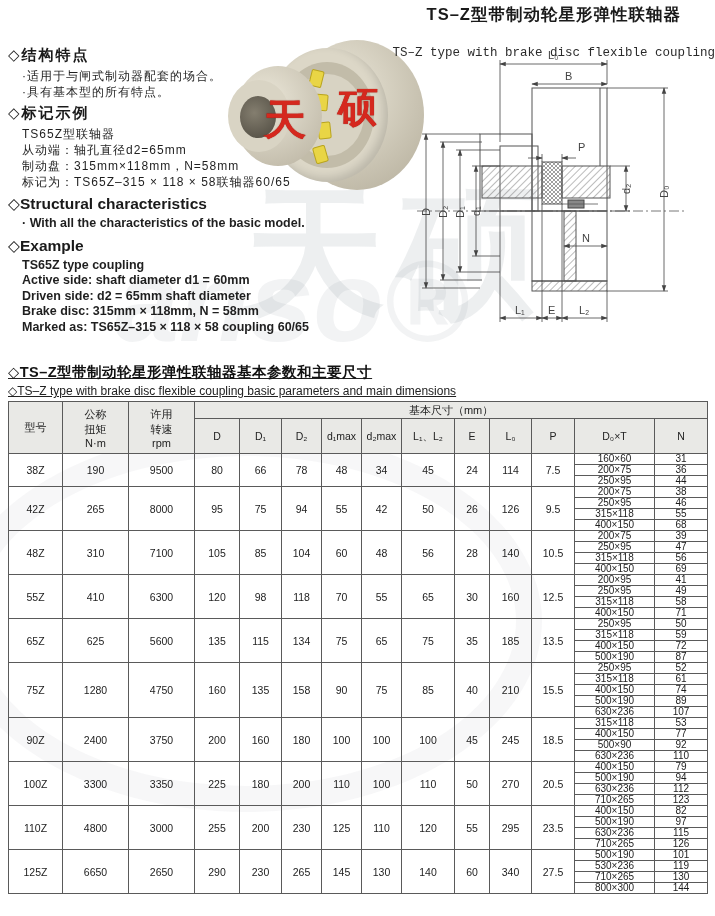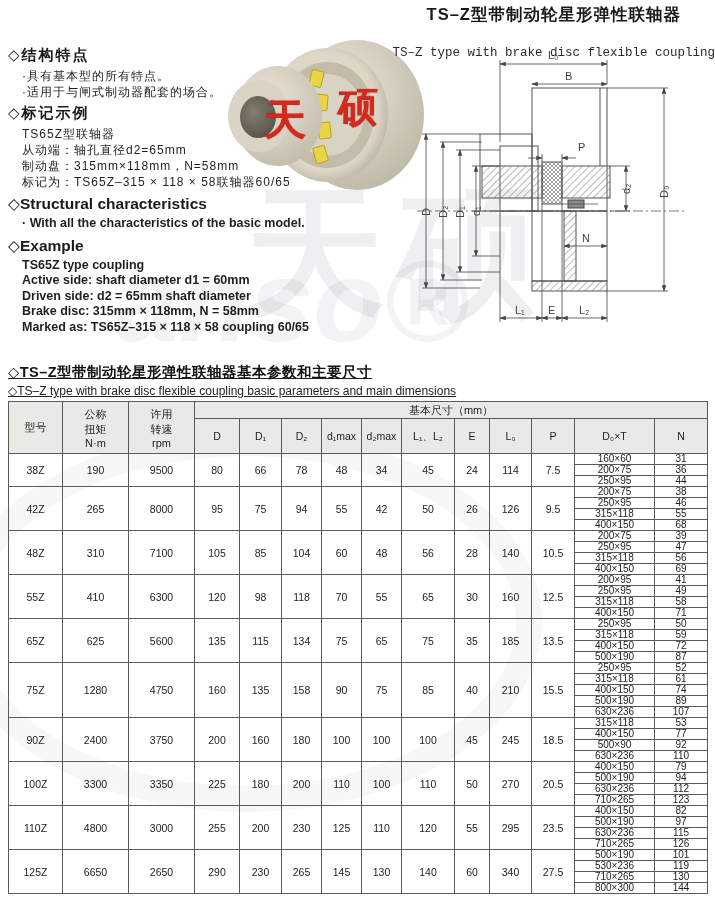--- a/index.html
+++ b/index.html
@@ -71,22 +71,22 @@
   <div class="wm wm-anso">anso®</div>
   <div class="wm wm-circle"></div>
 
   <div class="header">
     <div class="title-zh">TS–Z型带制动轮星形弹性联轴器</div>
     <div class="title-en">TS–Z type with brake disc flexible coupling</div>
   </div>
 
   <div class="sections">
     <div class="sec-h-zh">◇结构特点</div>
+    <div class="zh-line">·适用于与闸式制动器配套的场合。</div>
     <div class="zh-line">·具有基本型的所有特点。</div>
-    <div class="zh-line">·适用于与闸式制动器配套的场合。</div>
 
     <div class="sec-h-zh">◇标记示例</div>
     <div class="zh-line">TS65Z型联轴器</div>
     <div class="zh-line">从动端：轴孔直径d2=65mm</div>
     <div class="zh-line">制动盘：315mm×118mm，N=58mm</div>
     <div class="zh-line">标记为：TS65Z–315 × 118 × 58联轴器60/65</div>
 
     <div class="sec-h-en">◇Structural characteristics</div>
     <div class="en-line">· With all the characteristics of the basic model.</div>
 

